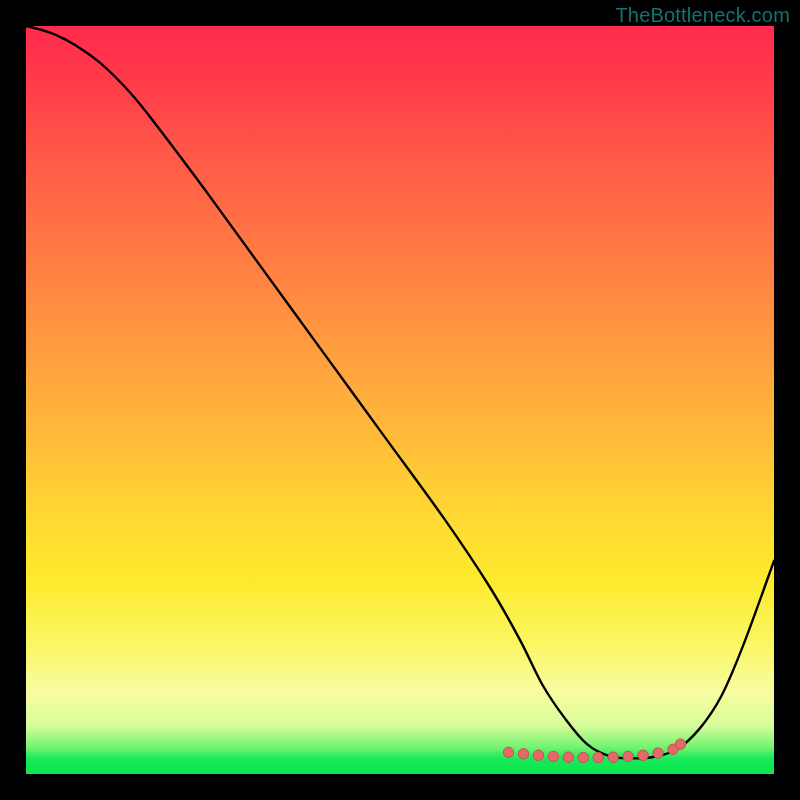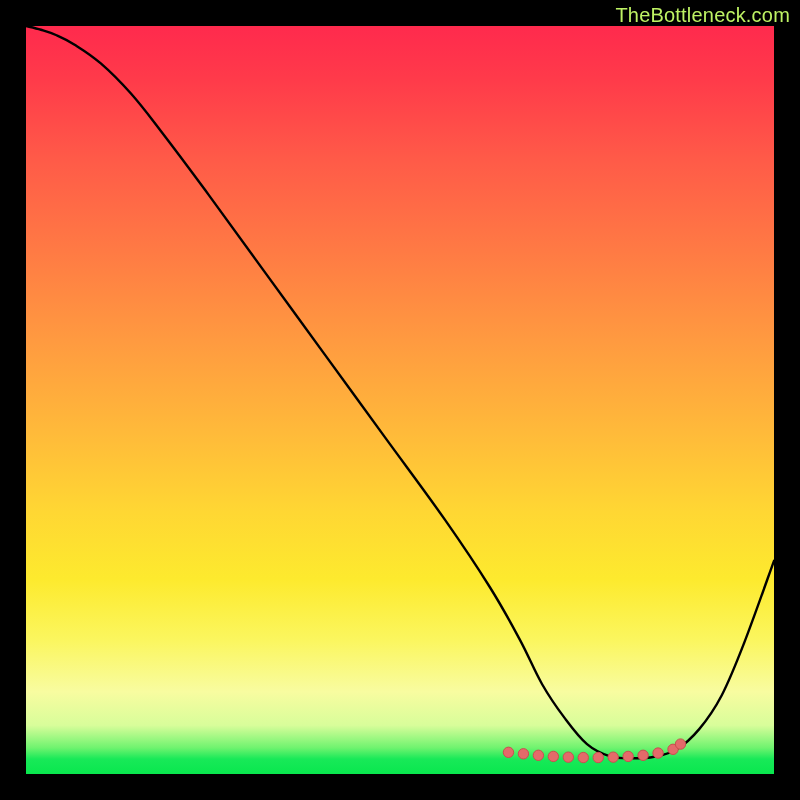--- a/index.html
+++ b/index.html
@@ -50,21 +50,21 @@
     width: 748px;
     height: 748px;
     overflow: visible;
   }
   .watermark {
     position: absolute;
     top: 4px;
     right: 10px;
     font-family: Arial, Helvetica, sans-serif;
     font-size: 20px;
-    color: #bef264;
+    color: #0f766e;
     letter-spacing: 0.2px;
   }
 </style>
 </head>
 <body>
 
 <div class="watermark">TheBottleneck.com</div>
 
 <div class="frame">
   <div class="gradient"></div>

